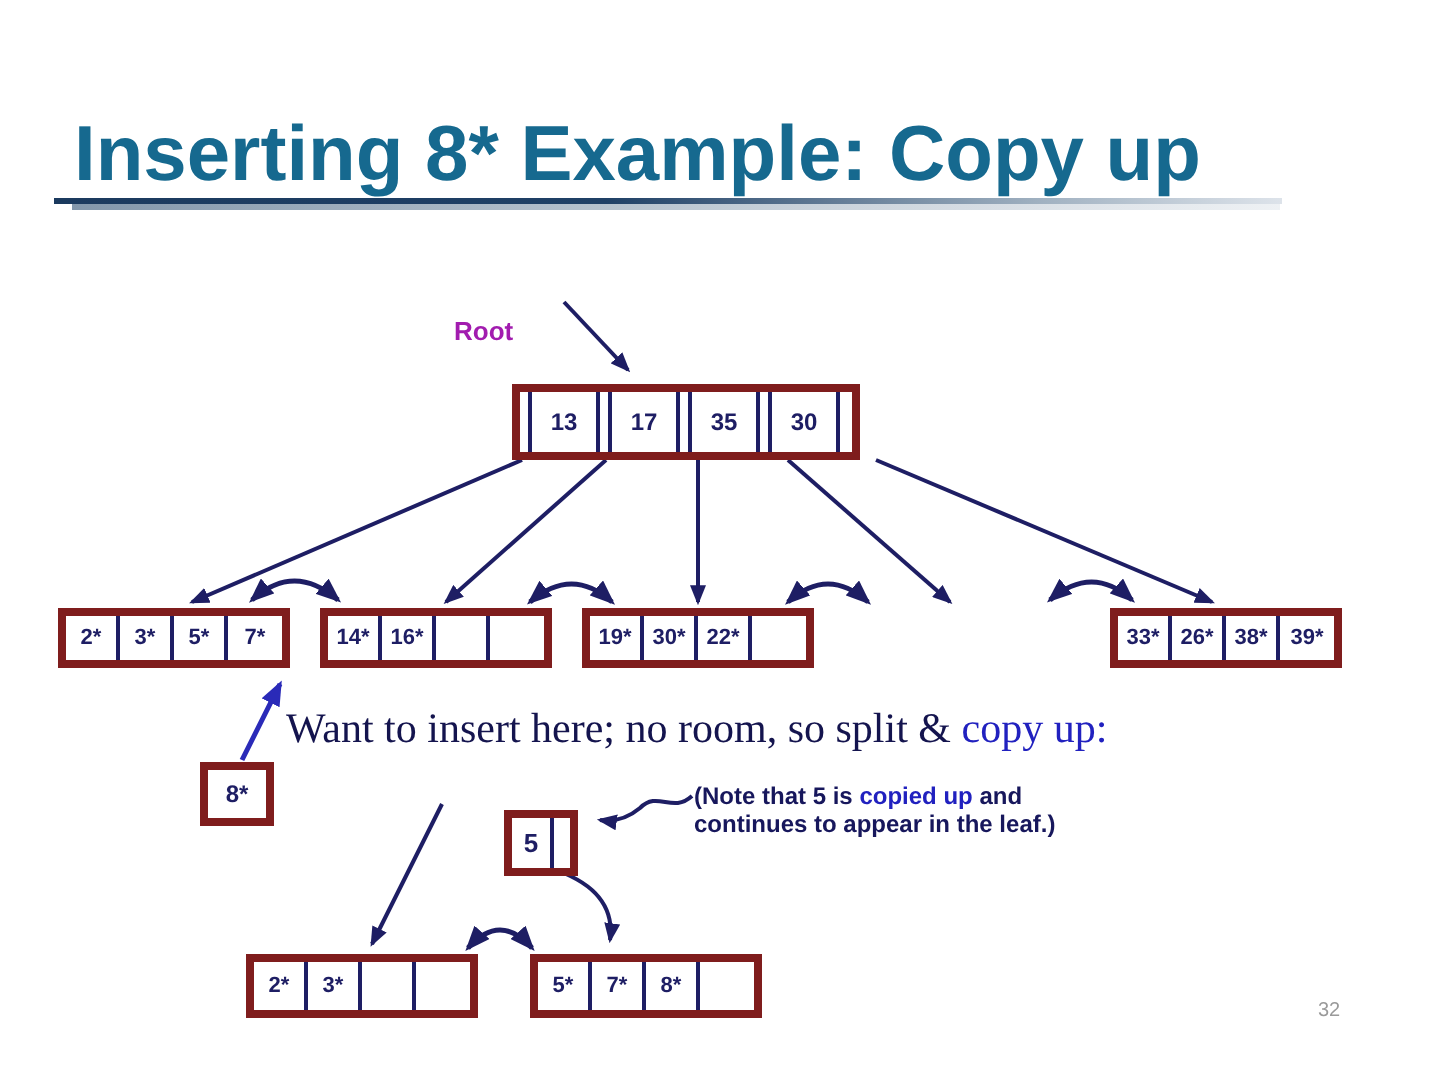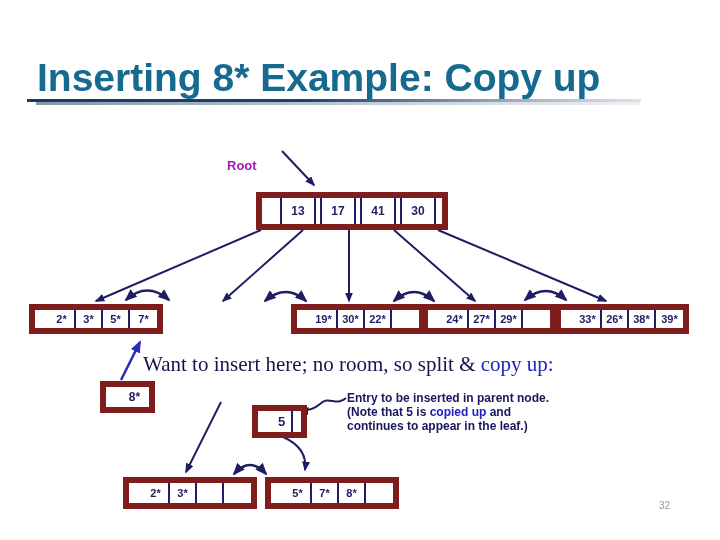--- a/index.html
+++ b/index.html
@@ -8,21 +8,21 @@
 
   
   .title{position:absolute;left:37px;top:56px;margin:0;font-size:39px;font-weight:bold;
          color:#16698F;white-space:nowrap;letter-spacing:0px;}
   .rule1{position:absolute;left:27px;top:99px;width:614px;height:3px;
          background:linear-gradient(to right,#1b3a5e 0%,#1f4066 45%,#9fb0c0 80%,#dde3ea 100%);}
   .rule2{position:absolute;left:36px;top:102px;width:604px;height:3px;
          background:linear-gradient(to right,#8397ab 0%,#c8d1da 60%,#eef1f4 100%);}
 
   
-  .node{position:absolute;display:flex;background:#fff;border:6px solid #7f1d1d;box-sizing:border-box;padding-left:14px;}
+  .node{position:absolute;display:flex;background:#fff;border:4px solid #7f1d1d;box-sizing:border-box;}
   .cell{display:flex;align-items:center;justify-content:center;font-weight:bold;color:#1e1e64;
         border-right:2px solid #1e1e64;box-sizing:border-box;}
   .cell:last-child{border-right:none;}
   .root-node{left:256px;top:192px;height:38px;}
   .root-node .key{width:34px;font-size:12px;}
   .root-node .ptr{width:6px;}
   .leaf{height:30px;top:304px;}
   .leaf .cell{width:27px;font-size:11px;}
   .bleaf{height:32px;top:477px;}
   .bleaf .cell{width:27px;font-size:11px;}
@@ -87,42 +87,42 @@
 
     <path d="M 234,474 Q 250,456 266,474" fill="none" stroke="#1e1e64" stroke-width="2.5" marker-start="url(#mnav)" marker-end="url(#mnav)"></path>
   </svg>
 
   <div class="node root-node">
     <div class="cell ptr"></div>
     <div class="cell key">13</div>
     <div class="cell ptr"></div>
     <div class="cell key">17</div>
     <div class="cell ptr"></div>
-    <div class="cell key">41</div>
+    <div class="cell key">35</div>
     <div class="cell ptr"></div>
     <div class="cell key">30</div>
     <div class="cell ptr"></div>
   </div>
 
   <div class="node leaf" style="left:29px;">
     <div class="cell">2*</div>
     <div class="cell">3*</div>
     <div class="cell">5*</div>
     <div class="cell">7*</div>
   </div>
+  <div class="node leaf" style="left:160px;">
+    <div class="cell">14*</div>
+    <div class="cell">16*</div>
+    <div class="cell"></div>
+    <div class="cell"></div>
+  </div>
   <div class="node leaf" style="left:291px;">
     <div class="cell">19*</div>
     <div class="cell">30*</div>
     <div class="cell">22*</div>
-    <div class="cell"></div>
-  </div>
-  <div class="node leaf" style="left:422px;">
-    <div class="cell">24*</div>
-    <div class="cell">27*</div>
-    <div class="cell">29*</div>
     <div class="cell"></div>
   </div>
   <div class="node leaf" style="left:555px;">
     <div class="cell">33*</div>
     <div class="cell">26*</div>
     <div class="cell">38*</div>
     <div class="cell">39*</div>
   </div>
 
   <div class="sentence"><span>Want to insert here; no room, so split &amp; </span><span class="hl">copy up:</span></div>
@@ -130,21 +130,20 @@
   <div class="node newentry">
     <div class="cell">8*</div>
   </div>
 
   <div class="node copied">
     <div class="cell key">5</div>
     <div class="cell ptr"></div>
   </div>
 
   <div class="note">
-    <div>Entry to be inserted in parent node.</div>
     <div><span>(Note that 5 is </span><span class="hl">copied up</span><span> and</span></div>
     <div>continues to appear in the leaf.)</div>
   </div>
 
   <div class="node bleaf" style="left:123px;">
     <div class="cell">2*</div>
     <div class="cell">3*</div>
     <div class="cell"></div>
     <div class="cell"></div>
   </div>

